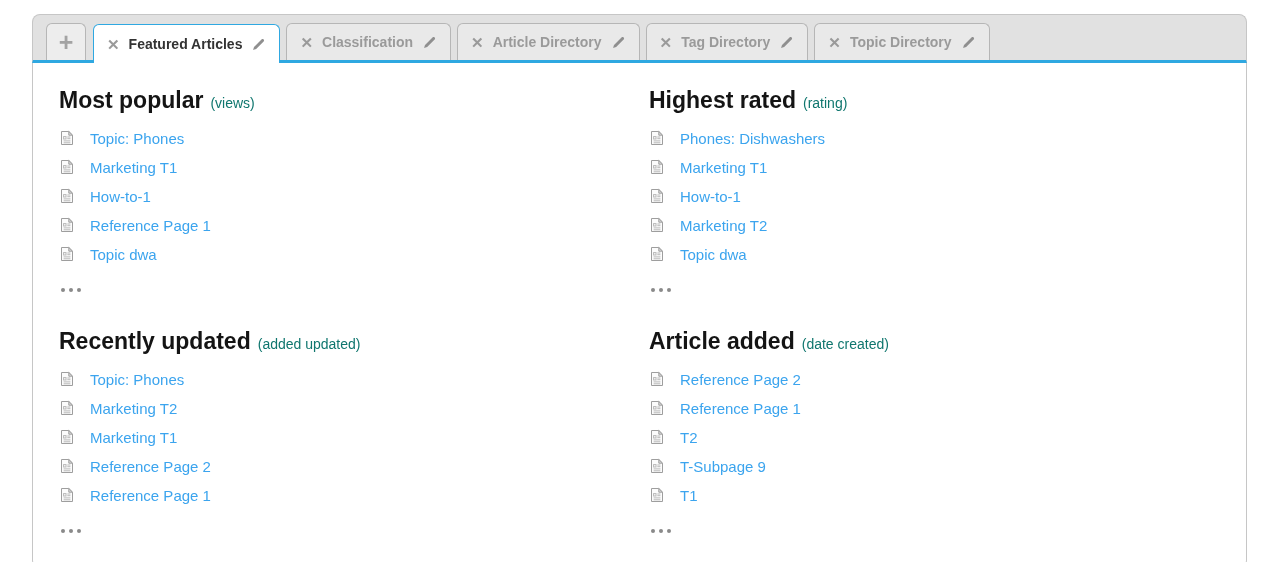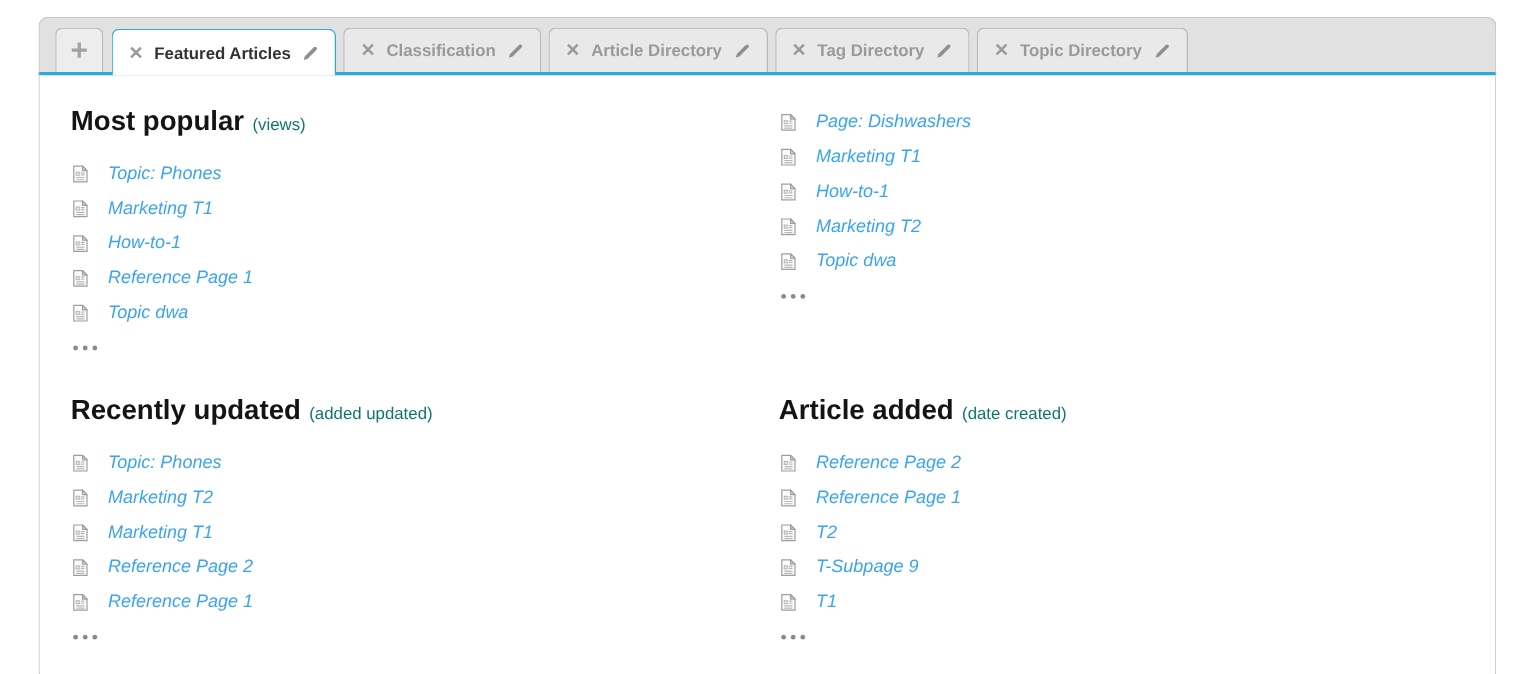--- a/index.html
+++ b/index.html
@@ -69,23 +69,22 @@
   }
   .section h2 {
     margin:0 0 16px 0;
     font-size:23px; font-weight:bold; color:#141414;
     display:flex; align-items:baseline;text-align:center;
   }
   .section h2 .sub {
     font-size:14px; font-weight:normal; color:#0f766e; margin-left:7px;
   }
   .list-item {
-    display:flex; align-items:center;
+    display:flex; 
     height:29px;
-    font-style:italic;
   }
   .doc-icon { flex:0 0 16px; margin-right:15px; display:flex; }
   .item-link {
     color:#3ba4ee; font-size:15px; text-decoration:none; cursor:pointer;
   }
   .more-row {
     height:29px; display:flex; align-items:center; cursor:pointer; padding-left:2px;
   }
   .more-row .dot {
     width:4px; height:4px; border-radius:50%; background:#8a8a8a; margin-right:4px;
@@ -237,34 +236,38 @@
   </div>
 </div>
     <div class="more-row">
       <span class="dot"></span>
       <span class="dot"></span>
       <span class="dot"></span>
     </div>
   </div>
 
   <div class="section">
+    <h2>
+      <span>Highest rated</span>
+      <span class="sub">(rating)</span>
+    </h2>
     <div class="items">
   <div class="list-item">
     <span class="doc-icon">
       <svg width="16" height="16" viewBox="0 0 16 16">
         <path d="M2.5 1.5 h7.3 l3.7 3.7 v9.3 h-11 z" fill="#fcfcfc" stroke="#9e9e9e"></path>
         <path d="M9.8 1.5 v3.7 h3.7 z" fill="#d9d9d9" stroke="#9e9e9e" stroke-linejoin="round"></path>
         <rect x="4.6" y="6.6" width="2.4" height="2.4" fill="none" stroke="#b7b7b7"></rect>
         <line x1="8.3" y1="7" x2="11.4" y2="7" stroke="#b7b7b7"></line>
         <line x1="8.3" y1="8.7" x2="11.4" y2="8.7" stroke="#b7b7b7"></line>
         <line x1="4.6" y1="10.9" x2="11.4" y2="10.9" stroke="#b7b7b7"></line>
         <line x1="4.6" y1="12.8" x2="11.4" y2="12.8" stroke="#b7b7b7"></line>
       </svg>
     </span>
-    <a class="item-link">Page: Dishwashers</a>
+    <a class="item-link">Phones: Dishwashers</a>
   </div>
 
   <div class="list-item">
     <span class="doc-icon">
       <svg width="16" height="16" viewBox="0 0 16 16">
         <path d="M2.5 1.5 h7.3 l3.7 3.7 v9.3 h-11 z" fill="#fcfcfc" stroke="#9e9e9e"></path>
         <path d="M9.8 1.5 v3.7 h3.7 z" fill="#d9d9d9" stroke="#9e9e9e" stroke-linejoin="round"></path>
         <rect x="4.6" y="6.6" width="2.4" height="2.4" fill="none" stroke="#b7b7b7"></rect>
         <line x1="8.3" y1="7" x2="11.4" y2="7" stroke="#b7b7b7"></line>
         <line x1="8.3" y1="8.7" x2="11.4" y2="8.7" stroke="#b7b7b7"></line>

